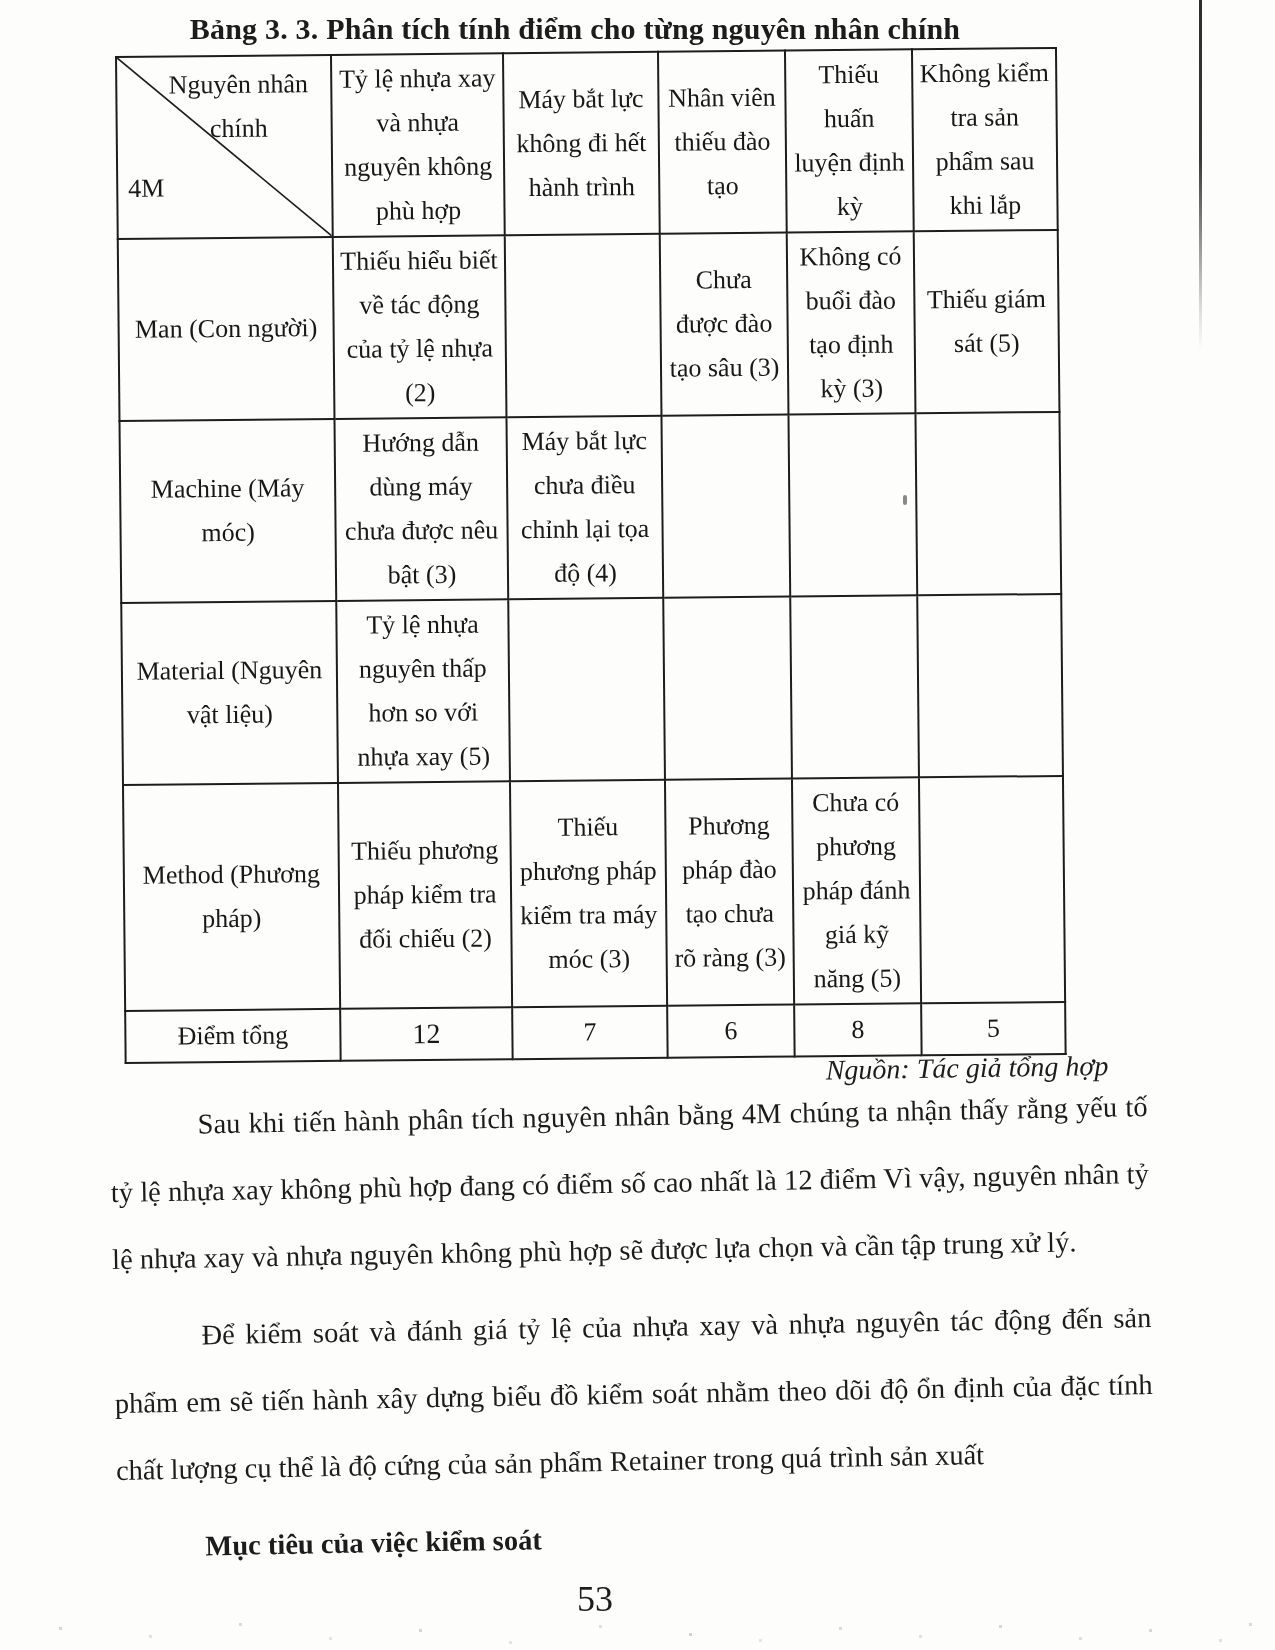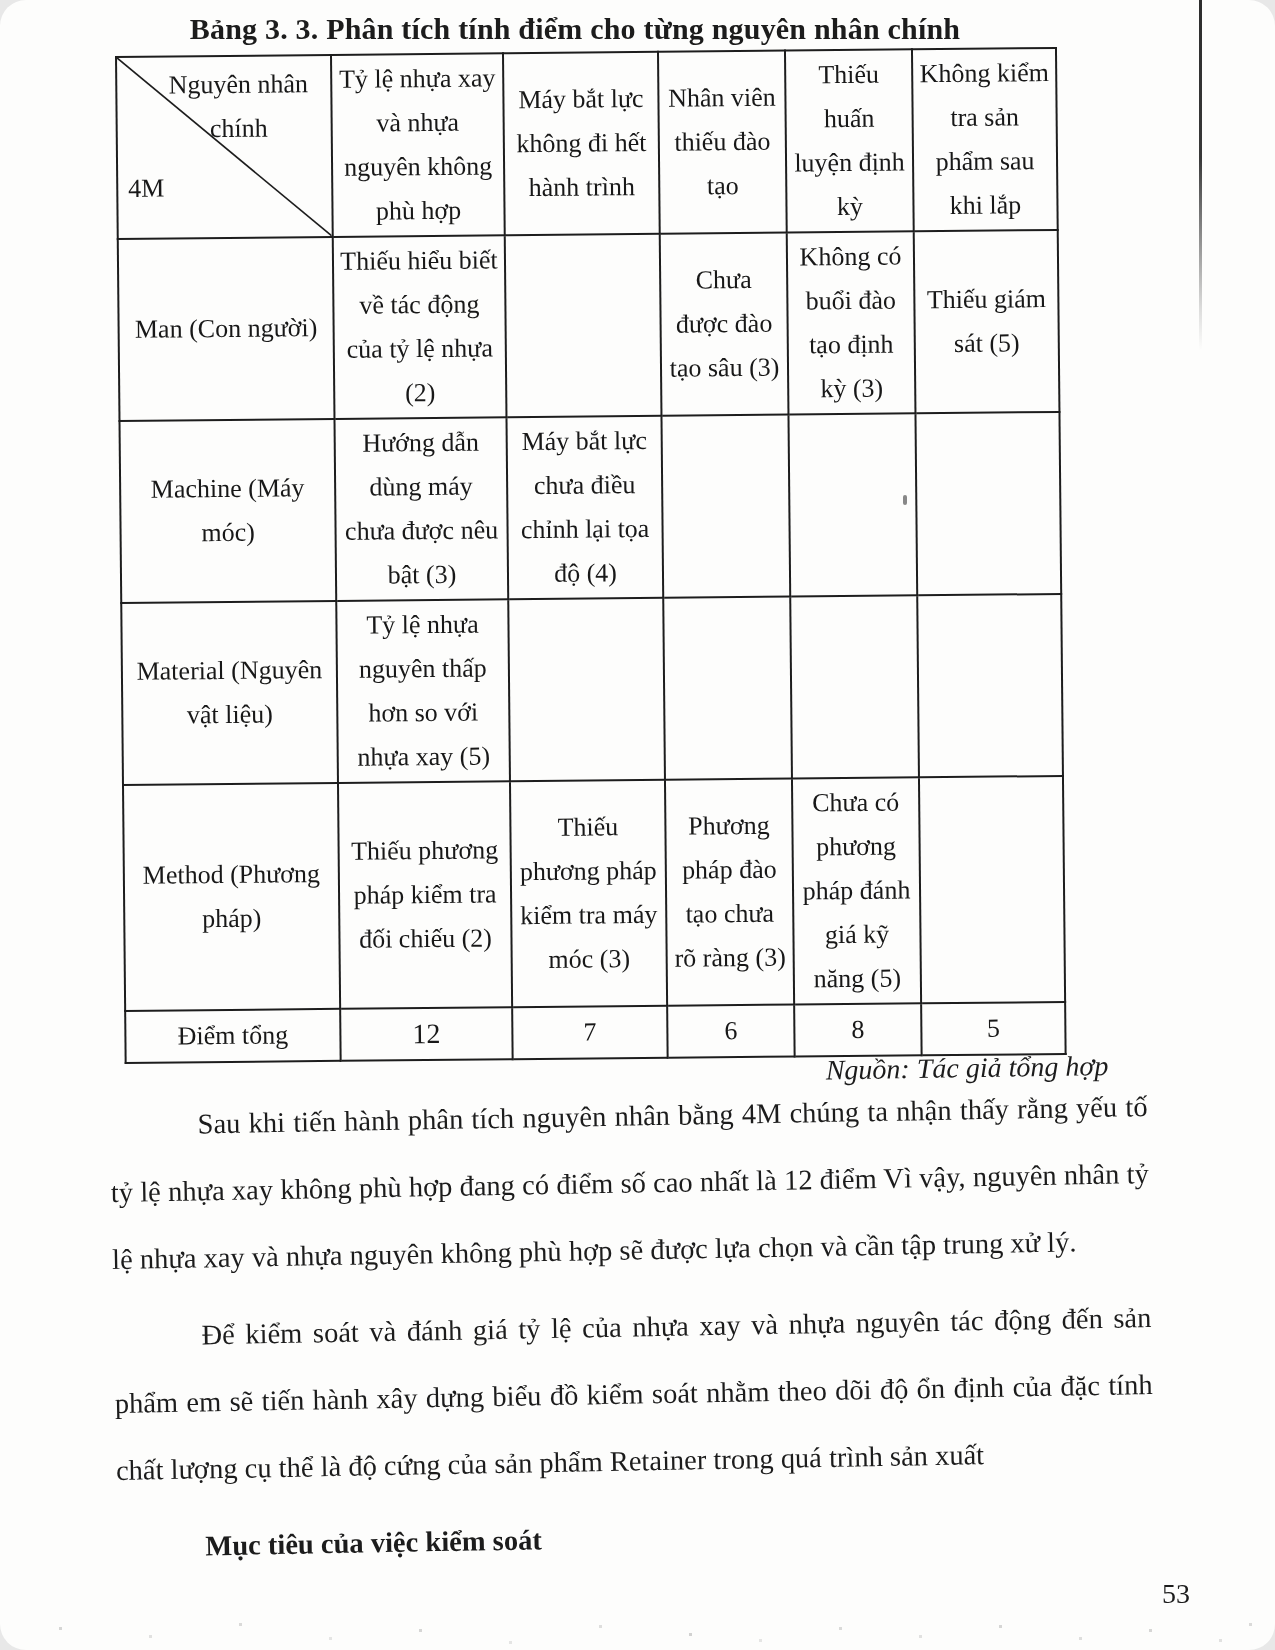--- a/index.html
+++ b/index.html
@@ -4,21 +4,20 @@
 <style>
   html,body{margin:0;padding:0;background:#e8e8e8;}
   .page{
     position:relative;
     width:1275px;height:1650px;
     margin:0 auto;
     background:#fdfdfc;
     font-family:"Liberation Serif","DejaVu Serif",serif;
     color:#1c1c1c;
     overflow:hidden;
-    border-radius:26px;
   }
 
   
   .doc-title{
     position:absolute;top:12px;left:0;width:1150px;
     text-align:center;font-weight:bold;font-size:30px;
     letter-spacing:.2px;
   }
 
   
@@ -67,21 +66,21 @@
     position:absolute;left:118px;top:1092px;width:1038px;
     font-size:28.5px;line-height:67px;text-align:justify;
     transform:rotate(-1.05deg);transform-origin:left bottom;
   }
   .body-block p{margin:0 0 10px 0;text-indent:88px;}
   .sub-heading{font-weight:bold;text-indent:88px;margin-top:4px;}
 
   
   .page-number{
     position:absolute;top:1578px;left:0;width:1190px;
-    text-align:right;font-size:28px;
+    text-align:center;font-size:36px;
   }
 
   
   .scan-line-right{
     position:absolute;left:1199px;top:0;width:3px;height:350px;
     background:linear-gradient(to bottom,
       #2d2d2d 0%,#383838 45%,rgba(80,80,80,.55) 72%,
       rgba(120,120,120,.25) 88%,rgba(140,140,140,0) 100%);
   }
   .scan-dot{

